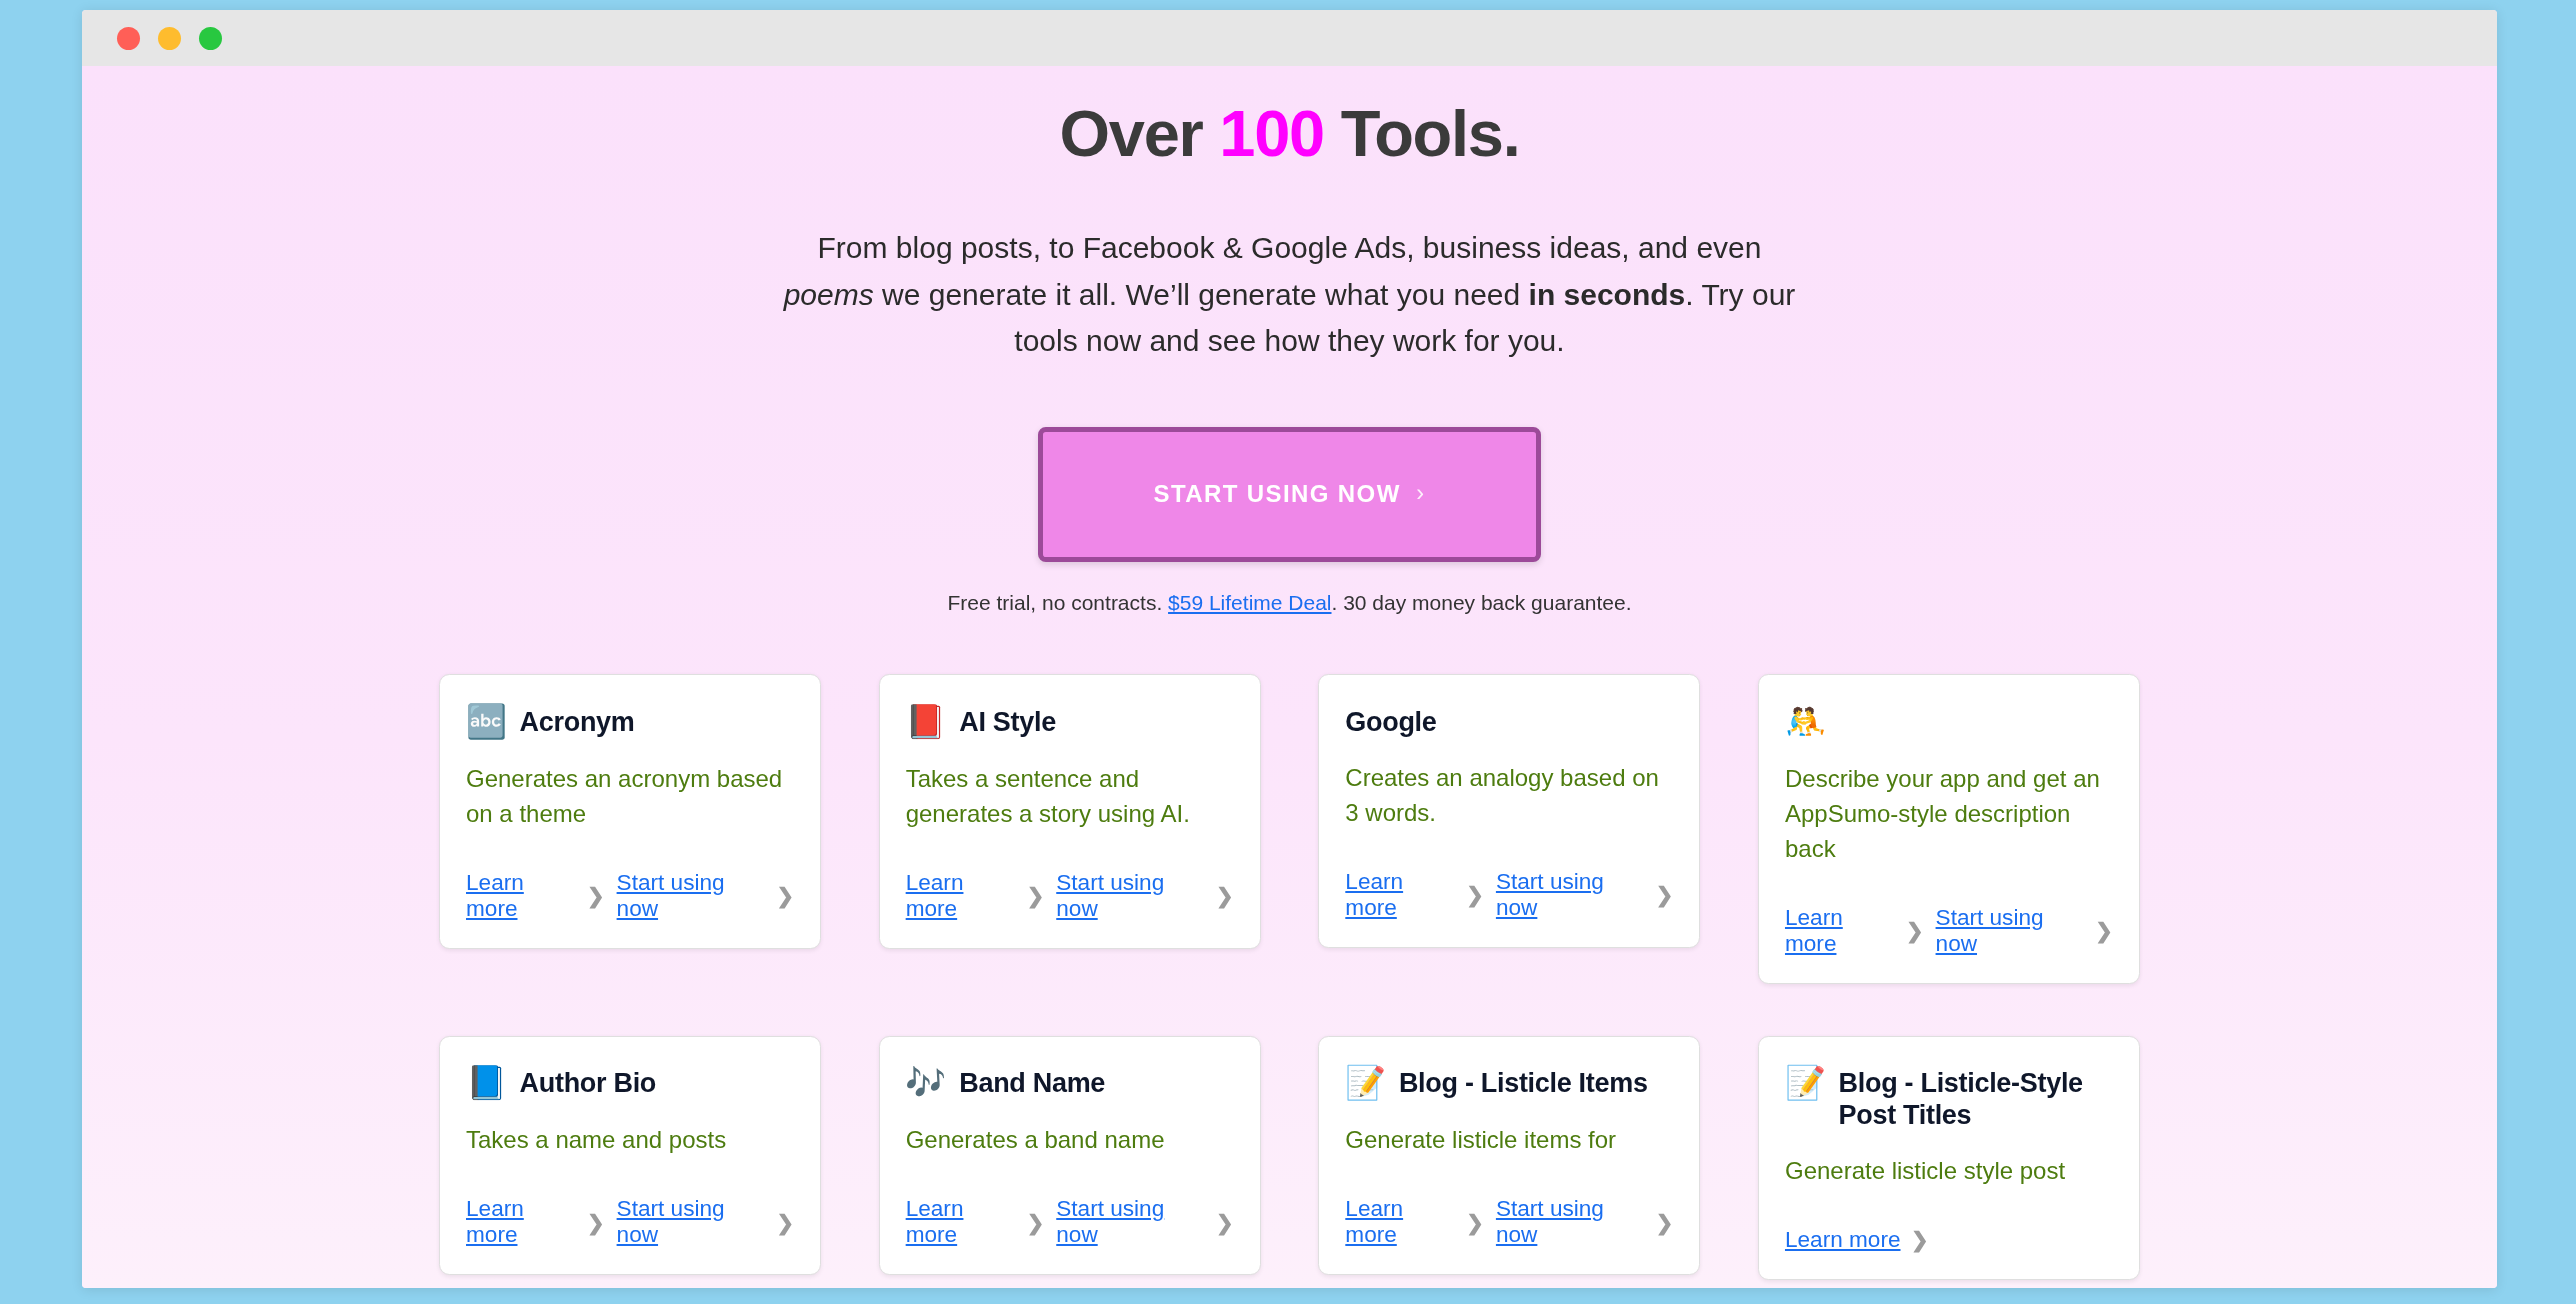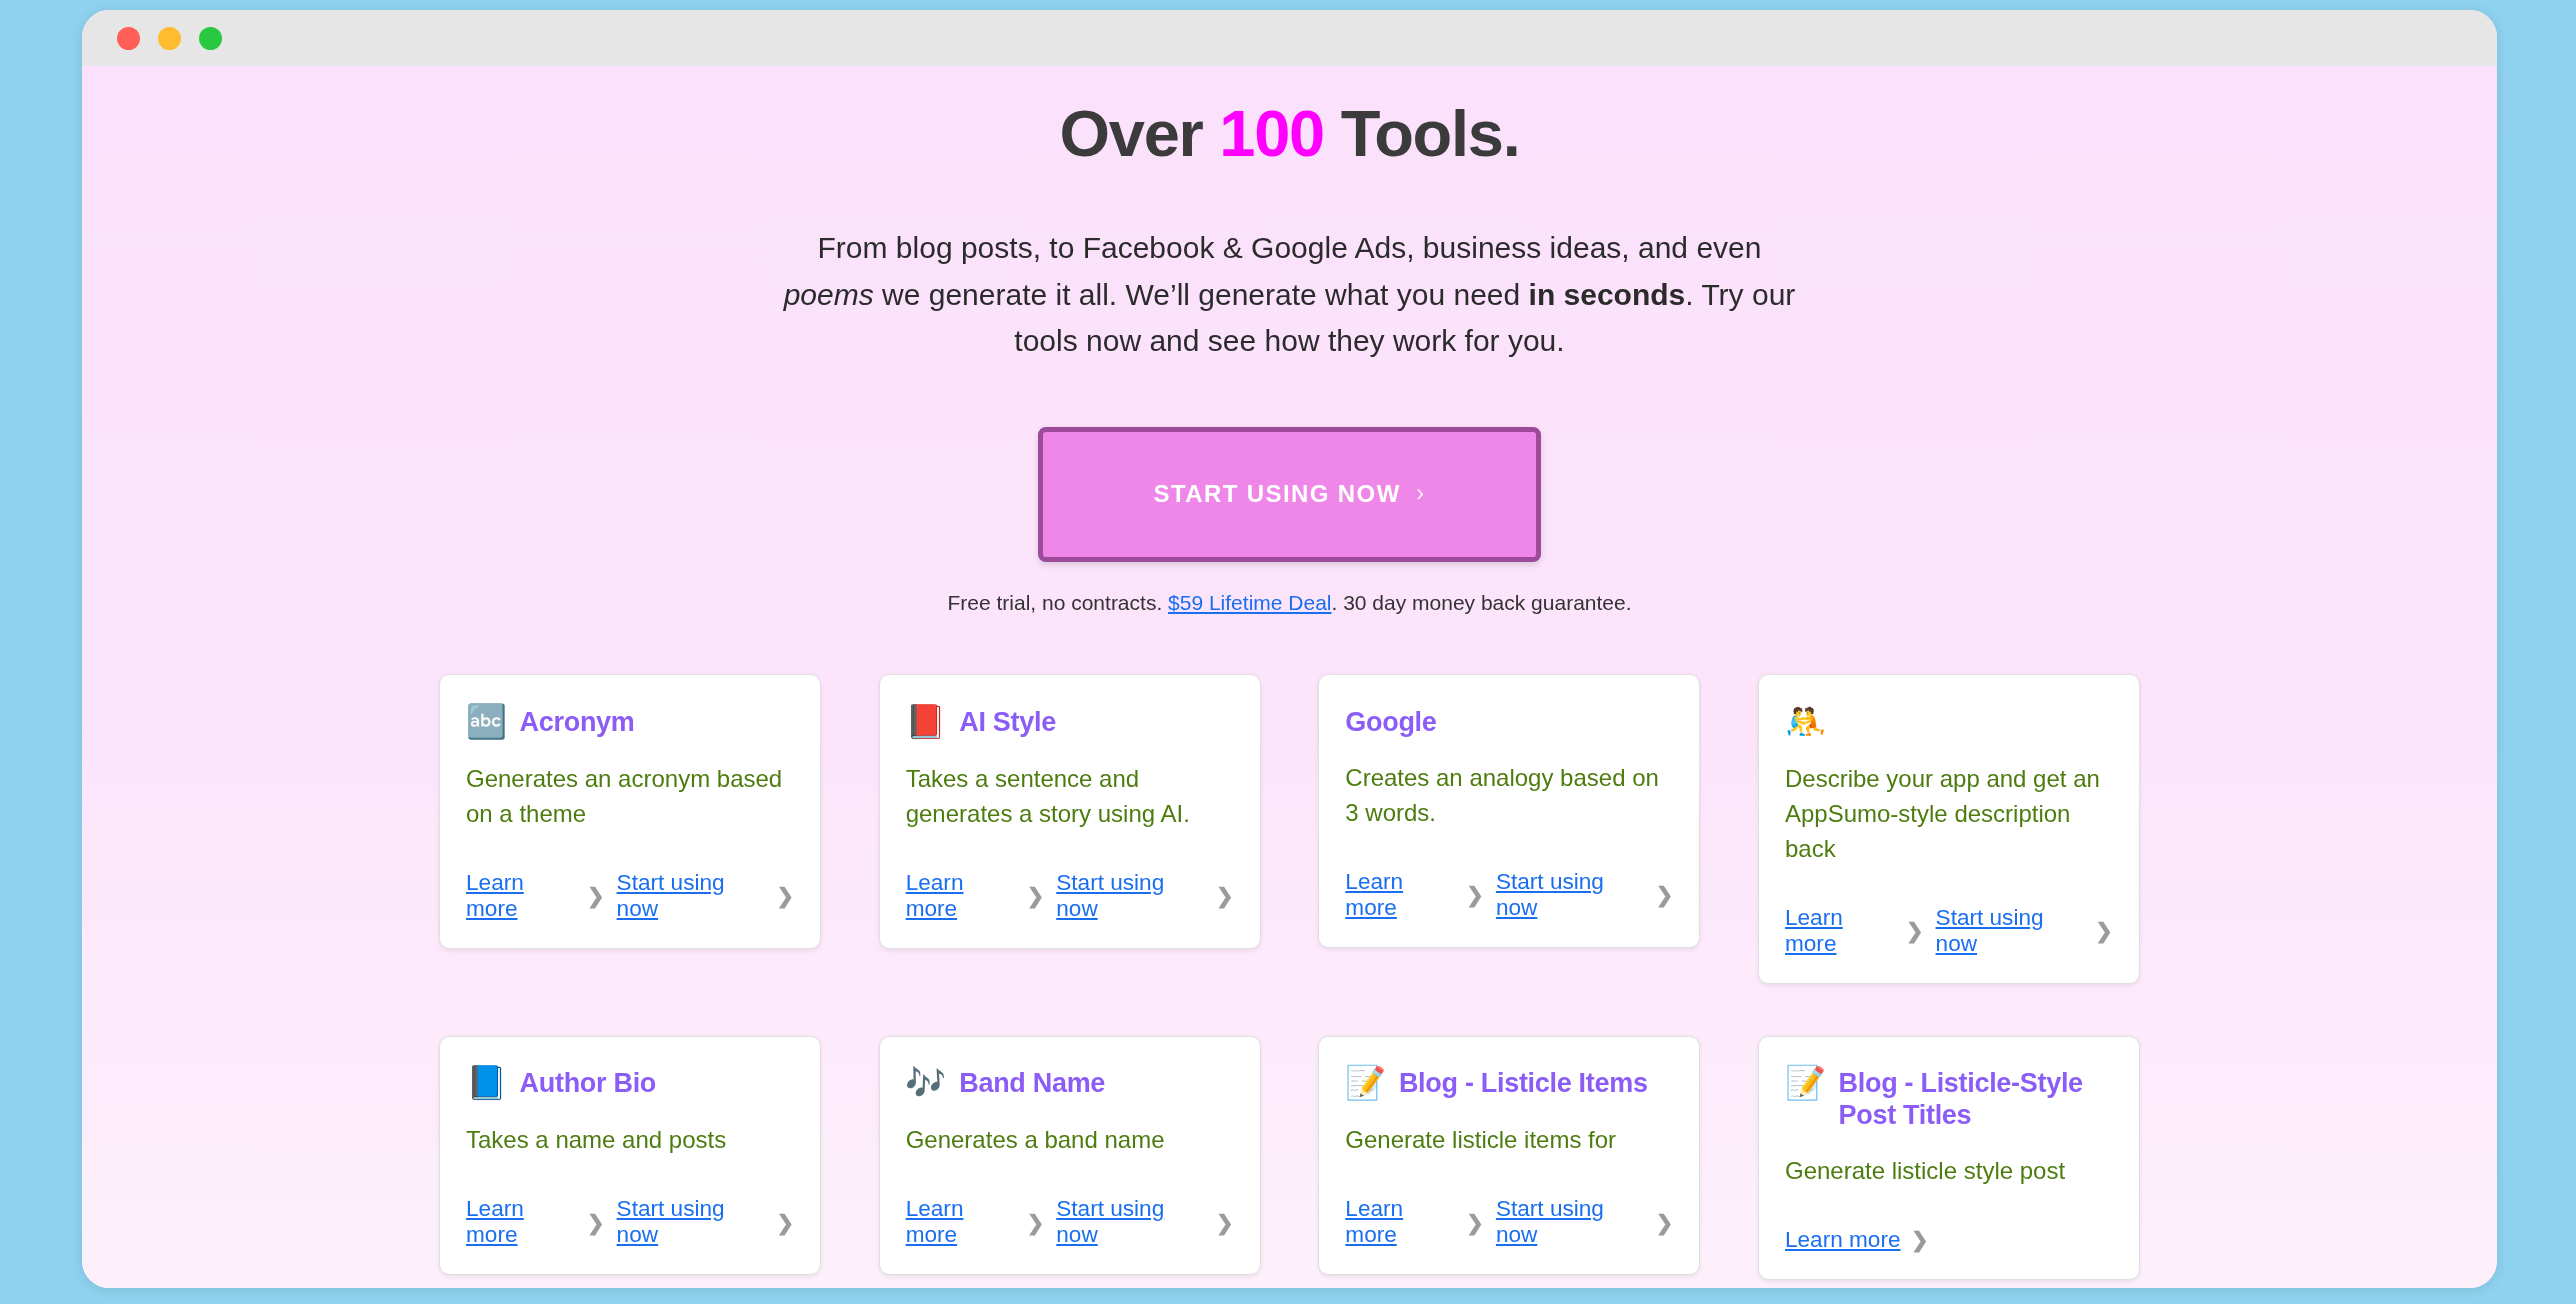--- a/index.html
+++ b/index.html
@@ -16,21 +16,21 @@
     -webkit-font-smoothing: antialiased;
   }
 
   
   .browser-window {
     position: absolute;
     left: 82px;
     top: 10.4px;
     width: 2415px;
     height: 1278px;
-    border-radius: 27px;
+    border-radius: 4px;
     overflow: hidden;
     background: #fce4fb;
     box-shadow: 0 1.7px 12px rgba(0,0,0,0.10);
   }
 
   .titlebar {
     height: 56px;
     background: #e6e6e6;
     display: flex;
     align-items: center;
@@ -143,21 +143,21 @@
   .card-icon {
     font-size: 33px;
     line-height: 1.05;
     flex: 0 0 auto;
     width: 38px;
     text-align: center;
   }
   .card-title {
     font-size: 27px;
     font-weight: 800;
-    color: #8b5cf6;
+    color: #0f172a;
     letter-spacing: -0.3px;
     line-height: 1.18;
     padding-top: 1.7px;
   }
 
   .card-desc {
     font-size: 24px;
     line-height: 1.45;
     color: #4d7c0f;
     margin-bottom: 38px;

